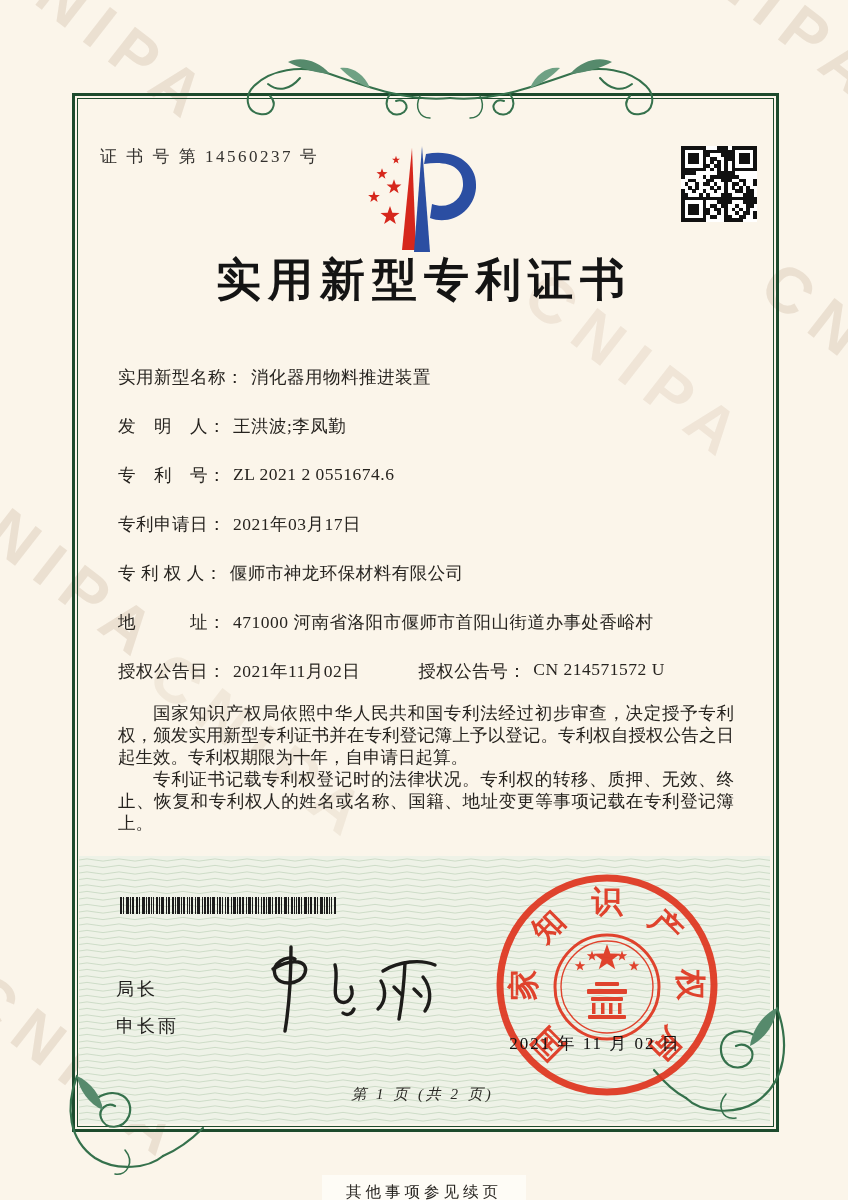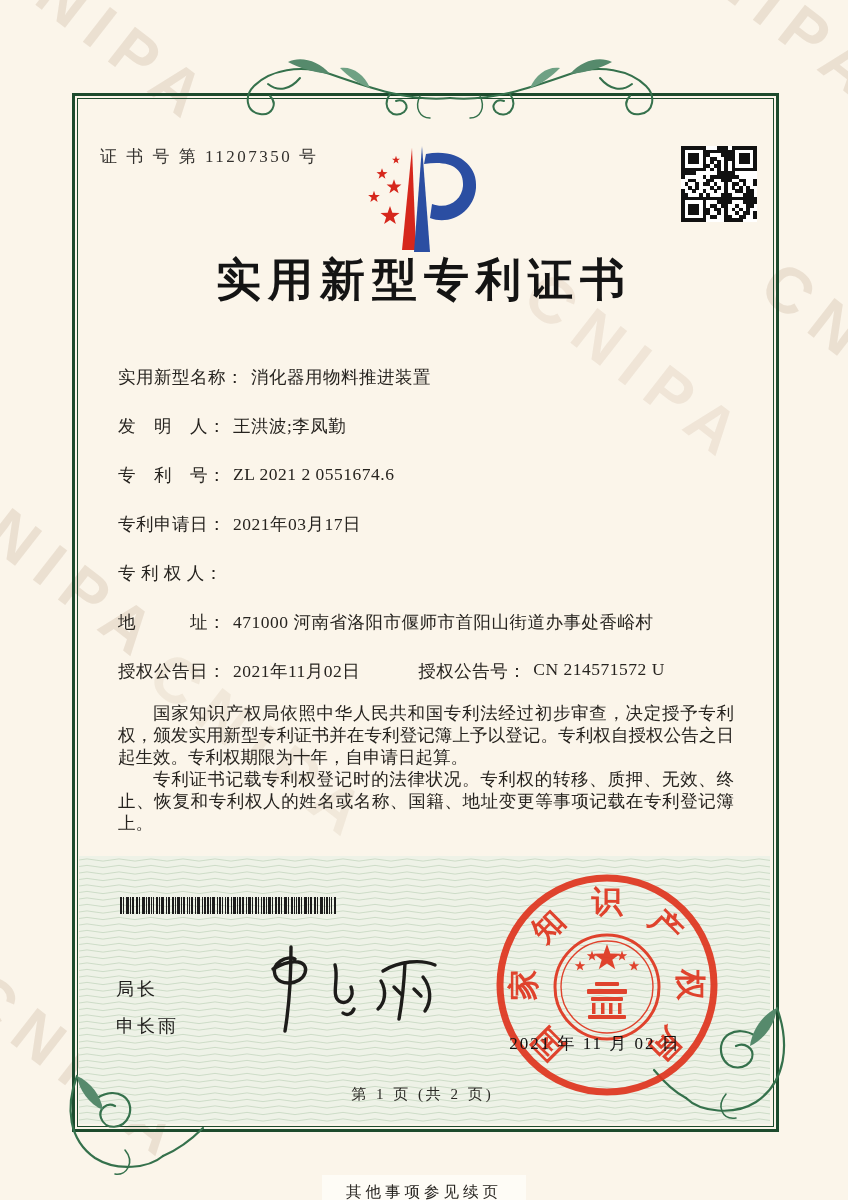--- a/index.html
+++ b/index.html
@@ -36,21 +36,21 @@
          text-align:justify;color:#26231f;}
   .paras p{margin:0;text-indent:2em;}
   .barcode{left:120px;top:897px;}
   .sig-block{left:116px;top:971px;font-size:18px;letter-spacing:3px;line-height:37px;color:#1d1c1a;}
   .sig-block div{height:37px;}
   .signature{left:235px;top:935px;}
   .seal{left:492px;top:870px;}
   .seal-date{left:480px;top:1032px;width:230px;text-align:center;z-index:5;
              font-size:17px;letter-spacing:2px;color:#111;}
   .pageno{left:72px;top:1085px;width:701px;text-align:center;font-size:15px;
-          letter-spacing:3px;color:#2a2925;}
+          letter-spacing:3px;color:#2a2925;font-style:italic;}
   .note{left:50%;top:1175px;transform:translateX(-50%);background:#fefcf6;
         padding:7px 24px;font-size:15.5px;letter-spacing:4px;color:#26231f;z-index:4;}
 </style>
 </head>
 <body>
 
 <div class="page">
 
   <div class="wm w1">CNIPA</div>
   <div class="wm w2">CNIPA</div>
@@ -98,21 +98,21 @@
   <svg class="orn" style="left:652px;top:1002px;" width="145" height="128" viewBox="0 0 145 128">
     <g fill="none" stroke="#35714c" stroke-width="2.2" stroke-linecap="round">
       <path d="M125,6 C138,42 134,80 104,100 C82,114 48,110 34,96"></path>
       <path d="M104,34 C84,22 64,34 70,54 C76,70 96,68 100,56 C103,46 92,40 84,44"></path>
       <path d="M125,6 C111,12 100,28 98,44 C113,37 123,22 125,6 Z" fill="#568a6c" stroke="none"></path>
       <path d="M34,96 C22,90 12,80 2,68"></path>
       <path d="M74,92 C64,104 70,118 84,116" stroke-width="1.6"></path>
     </g>
   </svg>
 
-  <div class="abs certno">证 书 号 第 11207350 号</div>
+  <div class="abs certno">证 书 号 第 14560237 号</div>
 
   <svg class="abs logo" width="135" height="115" viewBox="0 0 135 115">
     <defs>
       <polygon id="rstar" fill="#d6271c" points="0,-10 2.35,-3.24 9.51,-3.09 3.80,1.24 5.88,8.09 0,4 -5.88,8.09 -3.80,1.24 -9.51,-3.09 -2.35,-3.24"></polygon>
     </defs>
     <path d="M62,6 L52,108 L66,108 Z" fill="#d6271c"></path>
     <path d="M72,4 L64,110 L80,110 Z" fill="#2b4ea2"></path>
     <path d="M76,12 C108,6 128,24 126,46 C124,70 100,84 80,76 L82,62 C98,68 112,58 113,44 C114,26 100,18 74,22 Z" fill="#2b4ea2"></path>
     <use href="#rstar" transform="translate(46,18) scale(0.42)"></use>
     <use href="#rstar" transform="translate(32,32) scale(0.58)"></use>
@@ -387,20 +387,21 @@
     <div class="row">
       <span class="lab">专　利　号：</span>
       <span class="val">ZL 2021 2 0551674.6</span>
     </div>
     <div class="row">
       <span class="lab">专利申请日：</span>
       <span class="val">2021年03月17日</span>
     </div>
     <div class="row">
       <span class="lab">专 利 权 人：</span>
+      <span class="val">偃师市神龙环保材料有限公司</span>
     </div>
     <div class="row">
       <span class="lab">地　　　址：</span>
       <span class="val">471000 河南省洛阳市偃师市首阳山街道办事处香峪村</span>
     </div>
     <div class="row">
       <span class="lab">授权公告日：</span>
       <span class="val">2021年11月02日</span>
       <span class="pair2">
         <span class="lab">授权公告号：</span>

